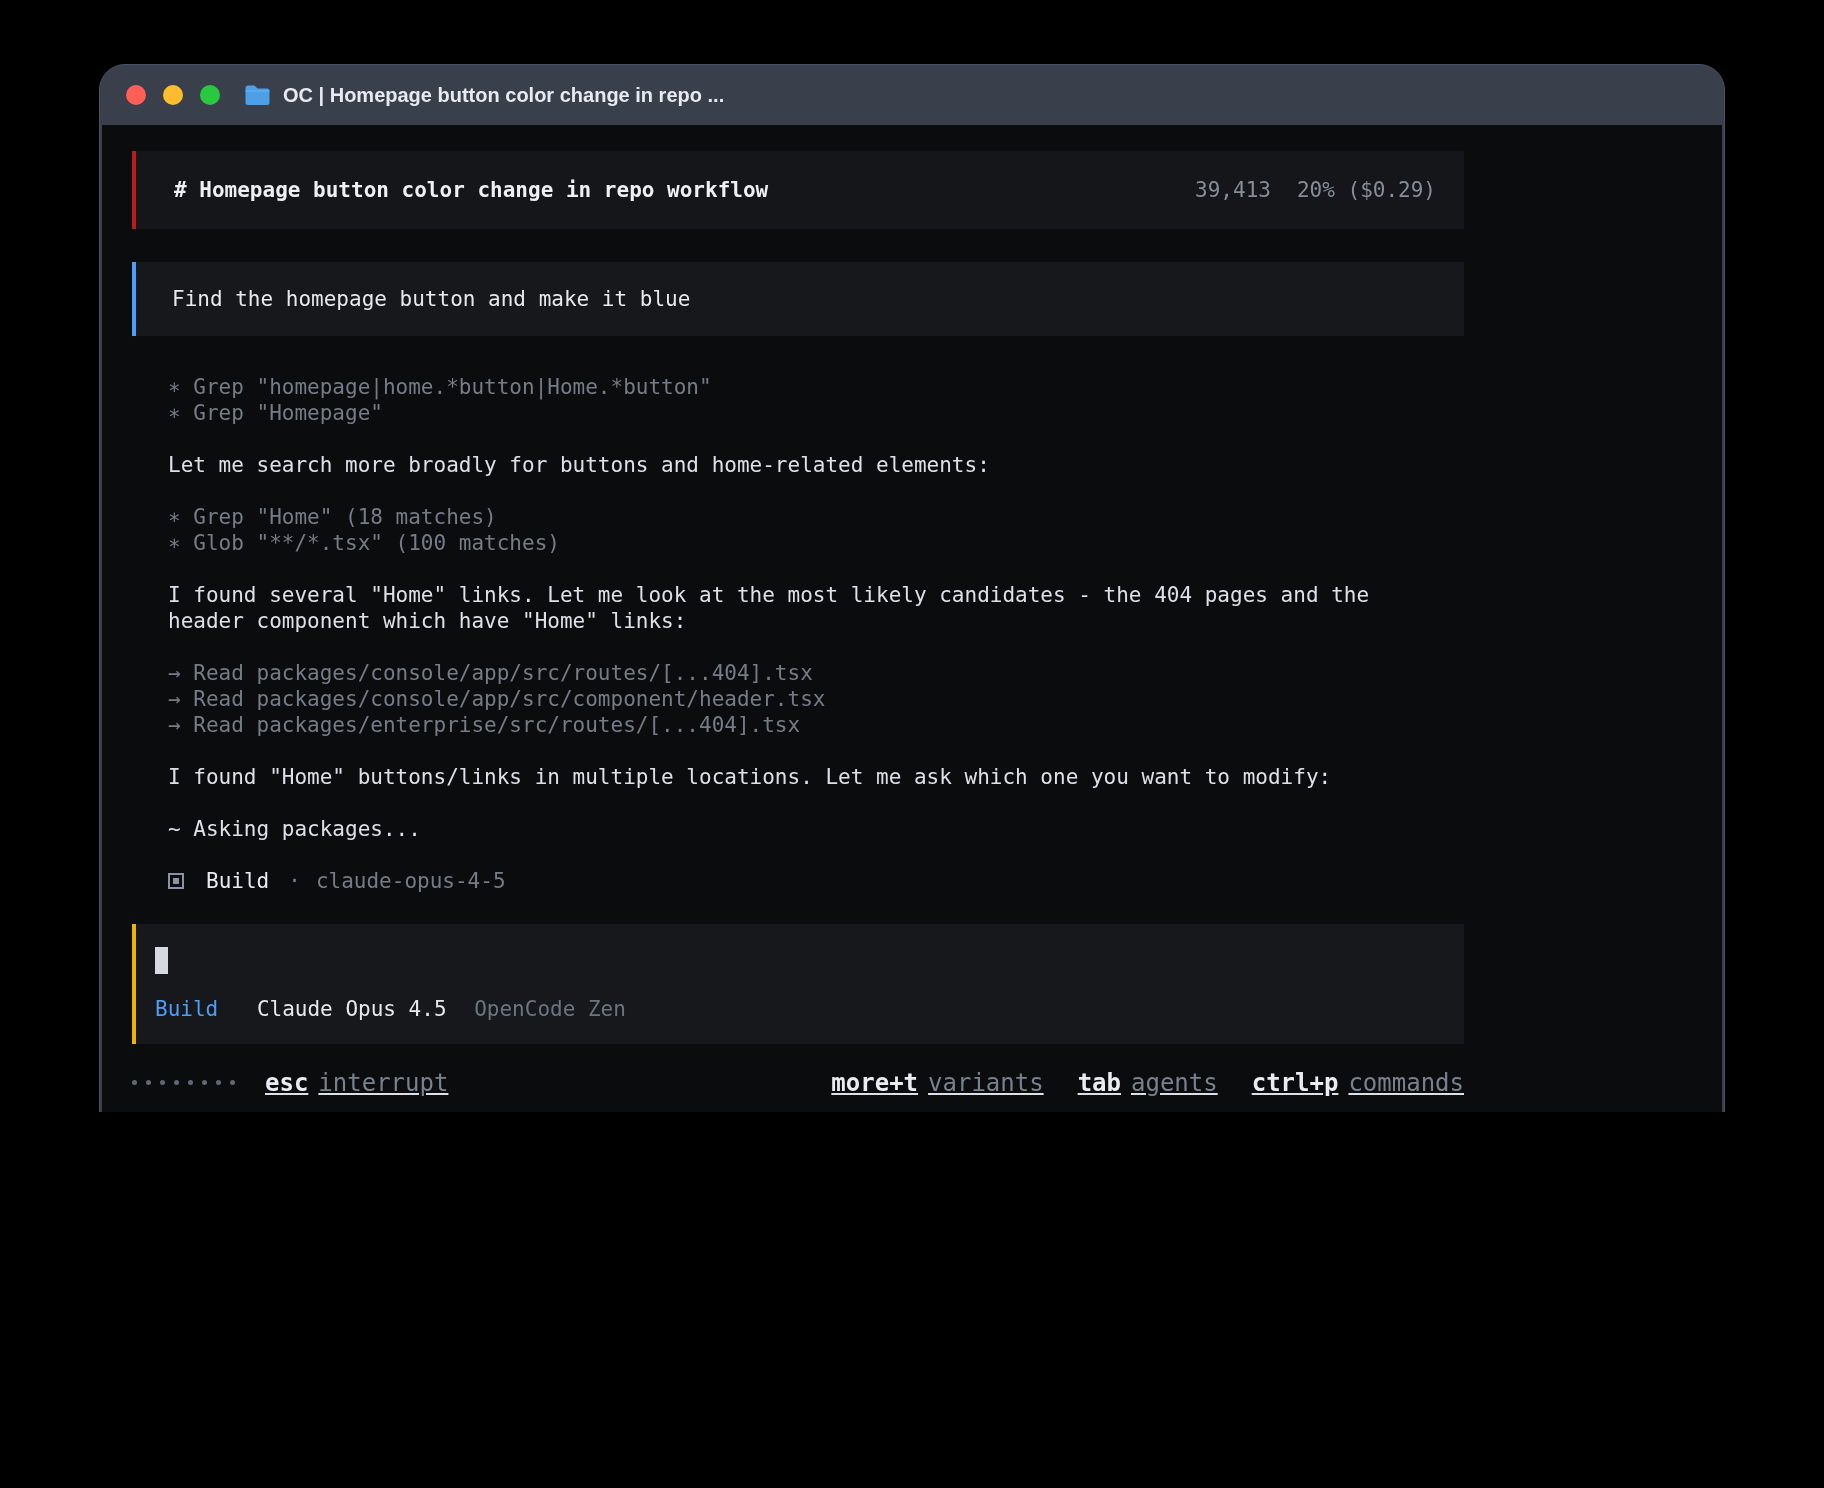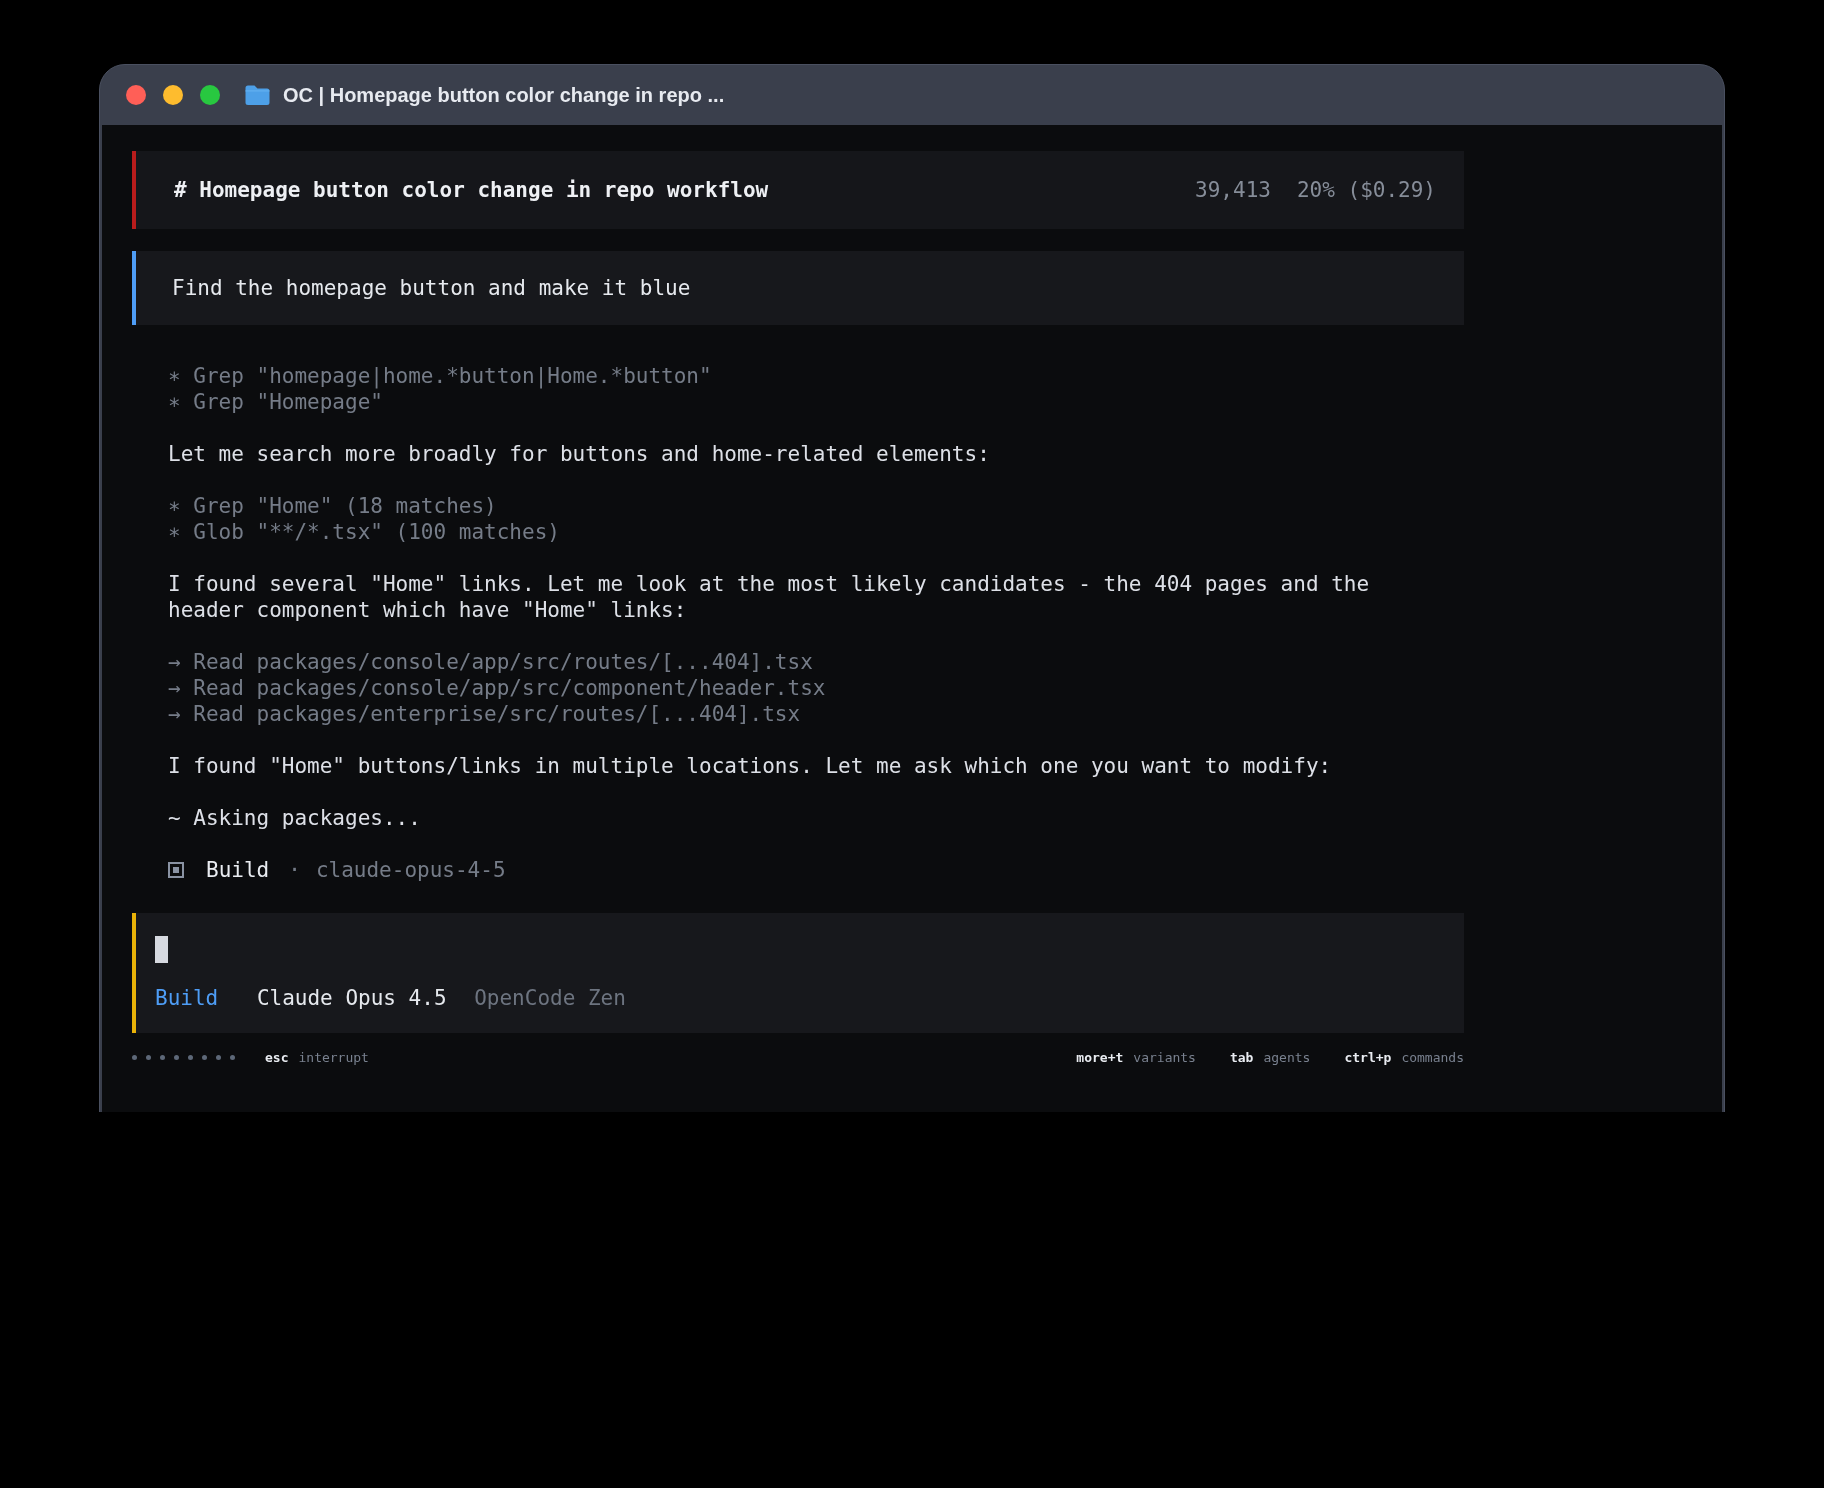--- a/index.html
+++ b/index.html
@@ -39,21 +39,21 @@
 
   .hdr {
     background:#15161a; padding:26px 28px 26px 38px;
     display:flex; justify-content:space-between; align-items:center;
   }
   .hdr-title { font-weight:700; color:#eef0f4; white-space:nowrap; }
   .hdr-stats { color:#868d99; display:flex; gap:26px; white-space:nowrap; }
 
   .user {
     border-left-color:#4e9df6; background:#17181c; color:#e6e9ee;
-    margin-top:22px; padding:24px 28px 24px 36px;
+    margin-top:33px; padding:24px 28px 24px 36px;
   }
 
   .transcript { margin:38px 0 0 36px; }
   .para { margin-bottom:26px; }
   .para.wrap { max-width:1262px; }
   .tline.text { color:#dde0e7; }
   .tline.tool { color:#757c88; }
 
   .status-line { margin-bottom:0; display:flex; align-items:center; }
   .status-icon {
@@ -71,21 +71,21 @@
   .input-block {
     border-left:4px solid #eab308; background:#17181c;
     margin-top:30px; padding:22px 28px 22px 19px;
   }
   .cursor { display:inline-block; width:13px; height:27px; background:#d6d9e0; vertical-align:middle; }
   .mode-line { margin-top:22px; white-space:nowrap; }
   .mode { color:#4e9df6; margin-right:26px; }
   .model { color:#e6e9ee; margin-right:15px; }
   .provider { color:#6d7480; }
 
-  .footer { display:flex; align-items:center; margin-top:12px; width:1332px; font-size:13px; }
+  .footer { display:flex; align-items:center; margin-top:26px; width:1332px; font-size:24px;text-decoration:underline; }
   .dots { display:flex; gap:9px; align-items:center; margin-right:30px; }
   .dot { width:5px; height:5px; border-radius:50%; background:#5d6878; }
   .kbd { font-weight:700; color:#e9ecf1; }
   .flabel { color:#79818f; margin-left:10px; }
   .hints { margin-left:auto; display:flex; }
   .hint { margin-left:34px; white-space:nowrap; }
   .pair { white-space:nowrap; }
 </style>
 </head>
 <body>

